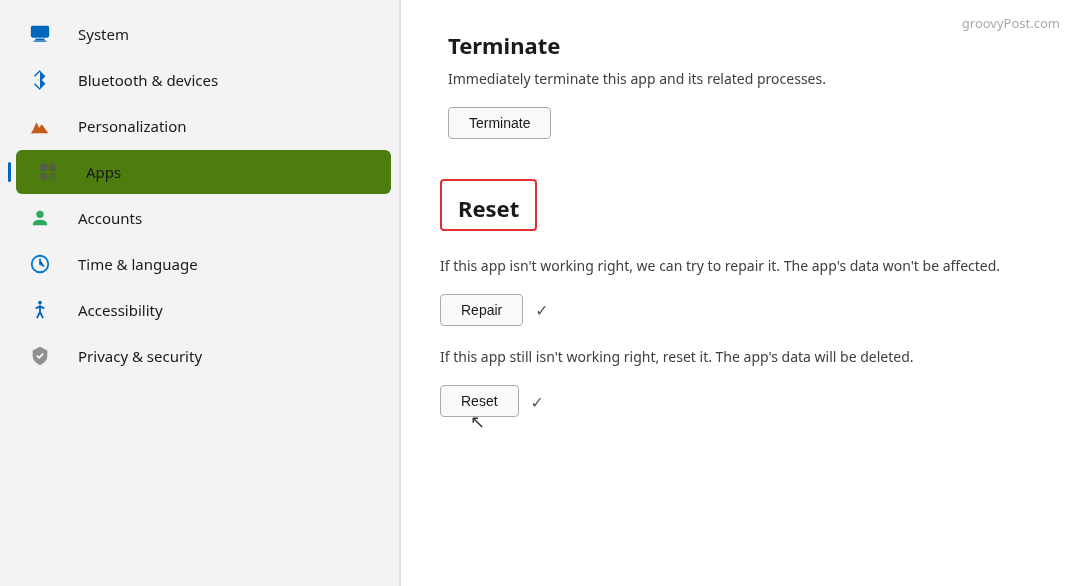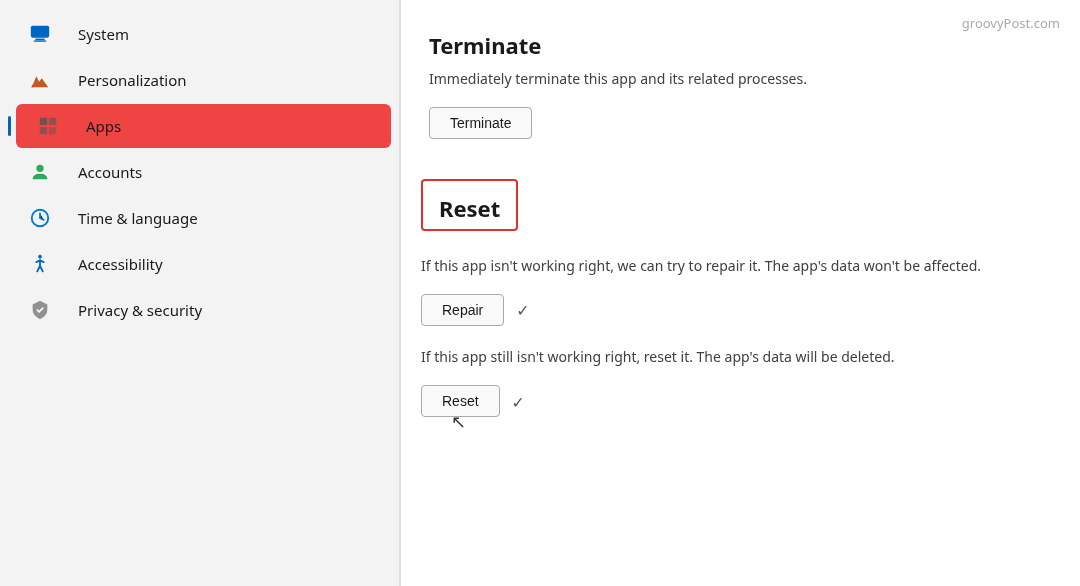--- a/index.html
+++ b/index.html
@@ -28,21 +28,21 @@
       cursor: pointer;
       border-radius: 6px;
       margin: 2px 8px;
       gap: 26px;
       font-size: 15px;
       color: #1a1a1a;
       position: relative;
     }
 
     .sidebar-item.active {
-      background: #ef4444;
+      background: #4d7c0f;
       margin-left: 16px;
     }
 
     .sidebar-item.active::before {
       content: '';
       position: absolute;
       left: -8px;
       top: 50%;
       transform: translateY(-50%);
       width: 3px;
@@ -60,21 +60,21 @@
       flex-shrink: 0;
     }
 
     
     .icon-system { color: #0067c0; font-size: 20px; }
 
     
     .main {
       flex: 1;
       background: #ffffff;
-      padding: 30px 20px;
+      padding: 30px 39px;
       overflow-y: auto;
       position: relative;
     }
 
     .watermark {
       position: absolute;
       top: 14px;
       right: 20px;
       color: #aaa;
       font-size: 13px;
@@ -152,20 +152,29 @@
     <span class="sidebar-icon icon-system">
       <svg class="svg-icon" viewBox="0 0 24 24" fill="none" xmlns="http://www.w3.org/2000/svg">
         <rect x="2" y="3" width="20" height="13" rx="2" fill="#0067c0"></rect>
         <rect x="7" y="17" width="10" height="2" fill="#0067c0"></rect>
         <rect x="5" y="19" width="14" height="1.5" rx="0.5" fill="#0067c0"></rect>
       </svg>
     </span>
     <span>System</span>
   </div>
 
+  <div class="sidebar-item">
+    <span class="sidebar-icon">
+      <svg class="svg-icon" viewBox="0 0 24 24" xmlns="http://www.w3.org/2000/svg">
+        <path d="M12 2 L12 22 L18 16 L14 12 L18 8 Z" fill="#0067c0"></path>
+        <path d="M12 22 L6 16 M12 2 L6 8" stroke="#0067c0" stroke-width="1.5" fill="none"></path>
+      </svg>
+    </span>
+    <span>Bluetooth &amp; devices</span>
+  </div>
 
 
   <div class="sidebar-item">
     <span class="sidebar-icon">
       <svg class="svg-icon" viewBox="0 0 24 24" xmlns="http://www.w3.org/2000/svg">
         <path d="M3 20 L8 8 L11 14 L14 10 L21 20 Z" fill="#c45a1e"></path>
         <path d="M5 17 L3 20" stroke="#d4501e" stroke-width="1.5"></path>
       </svg>
     </span>
     <span>Personalization</span>

